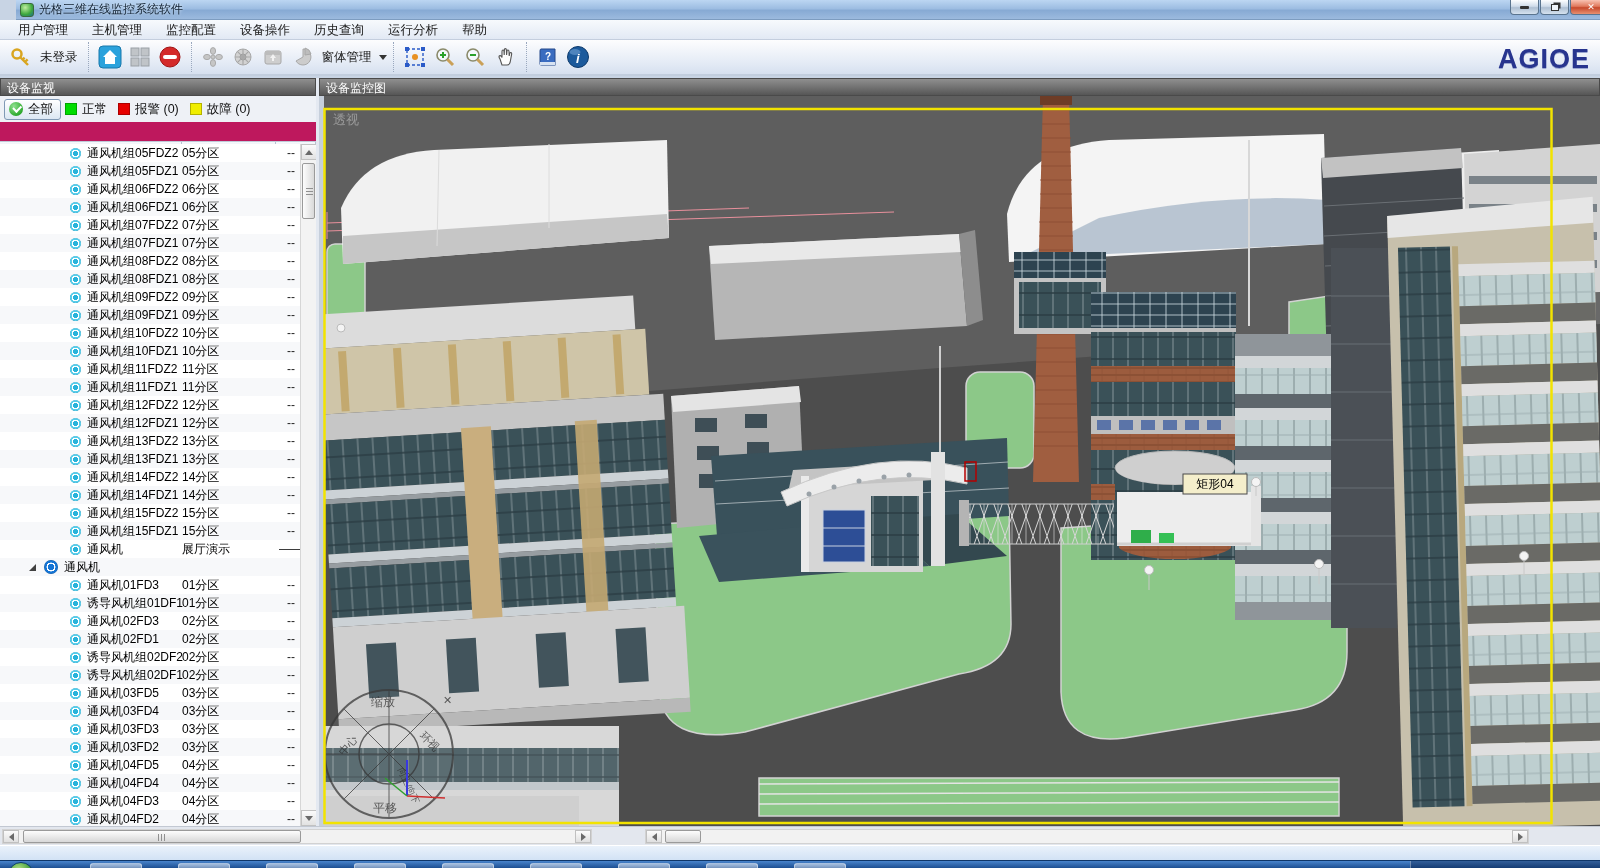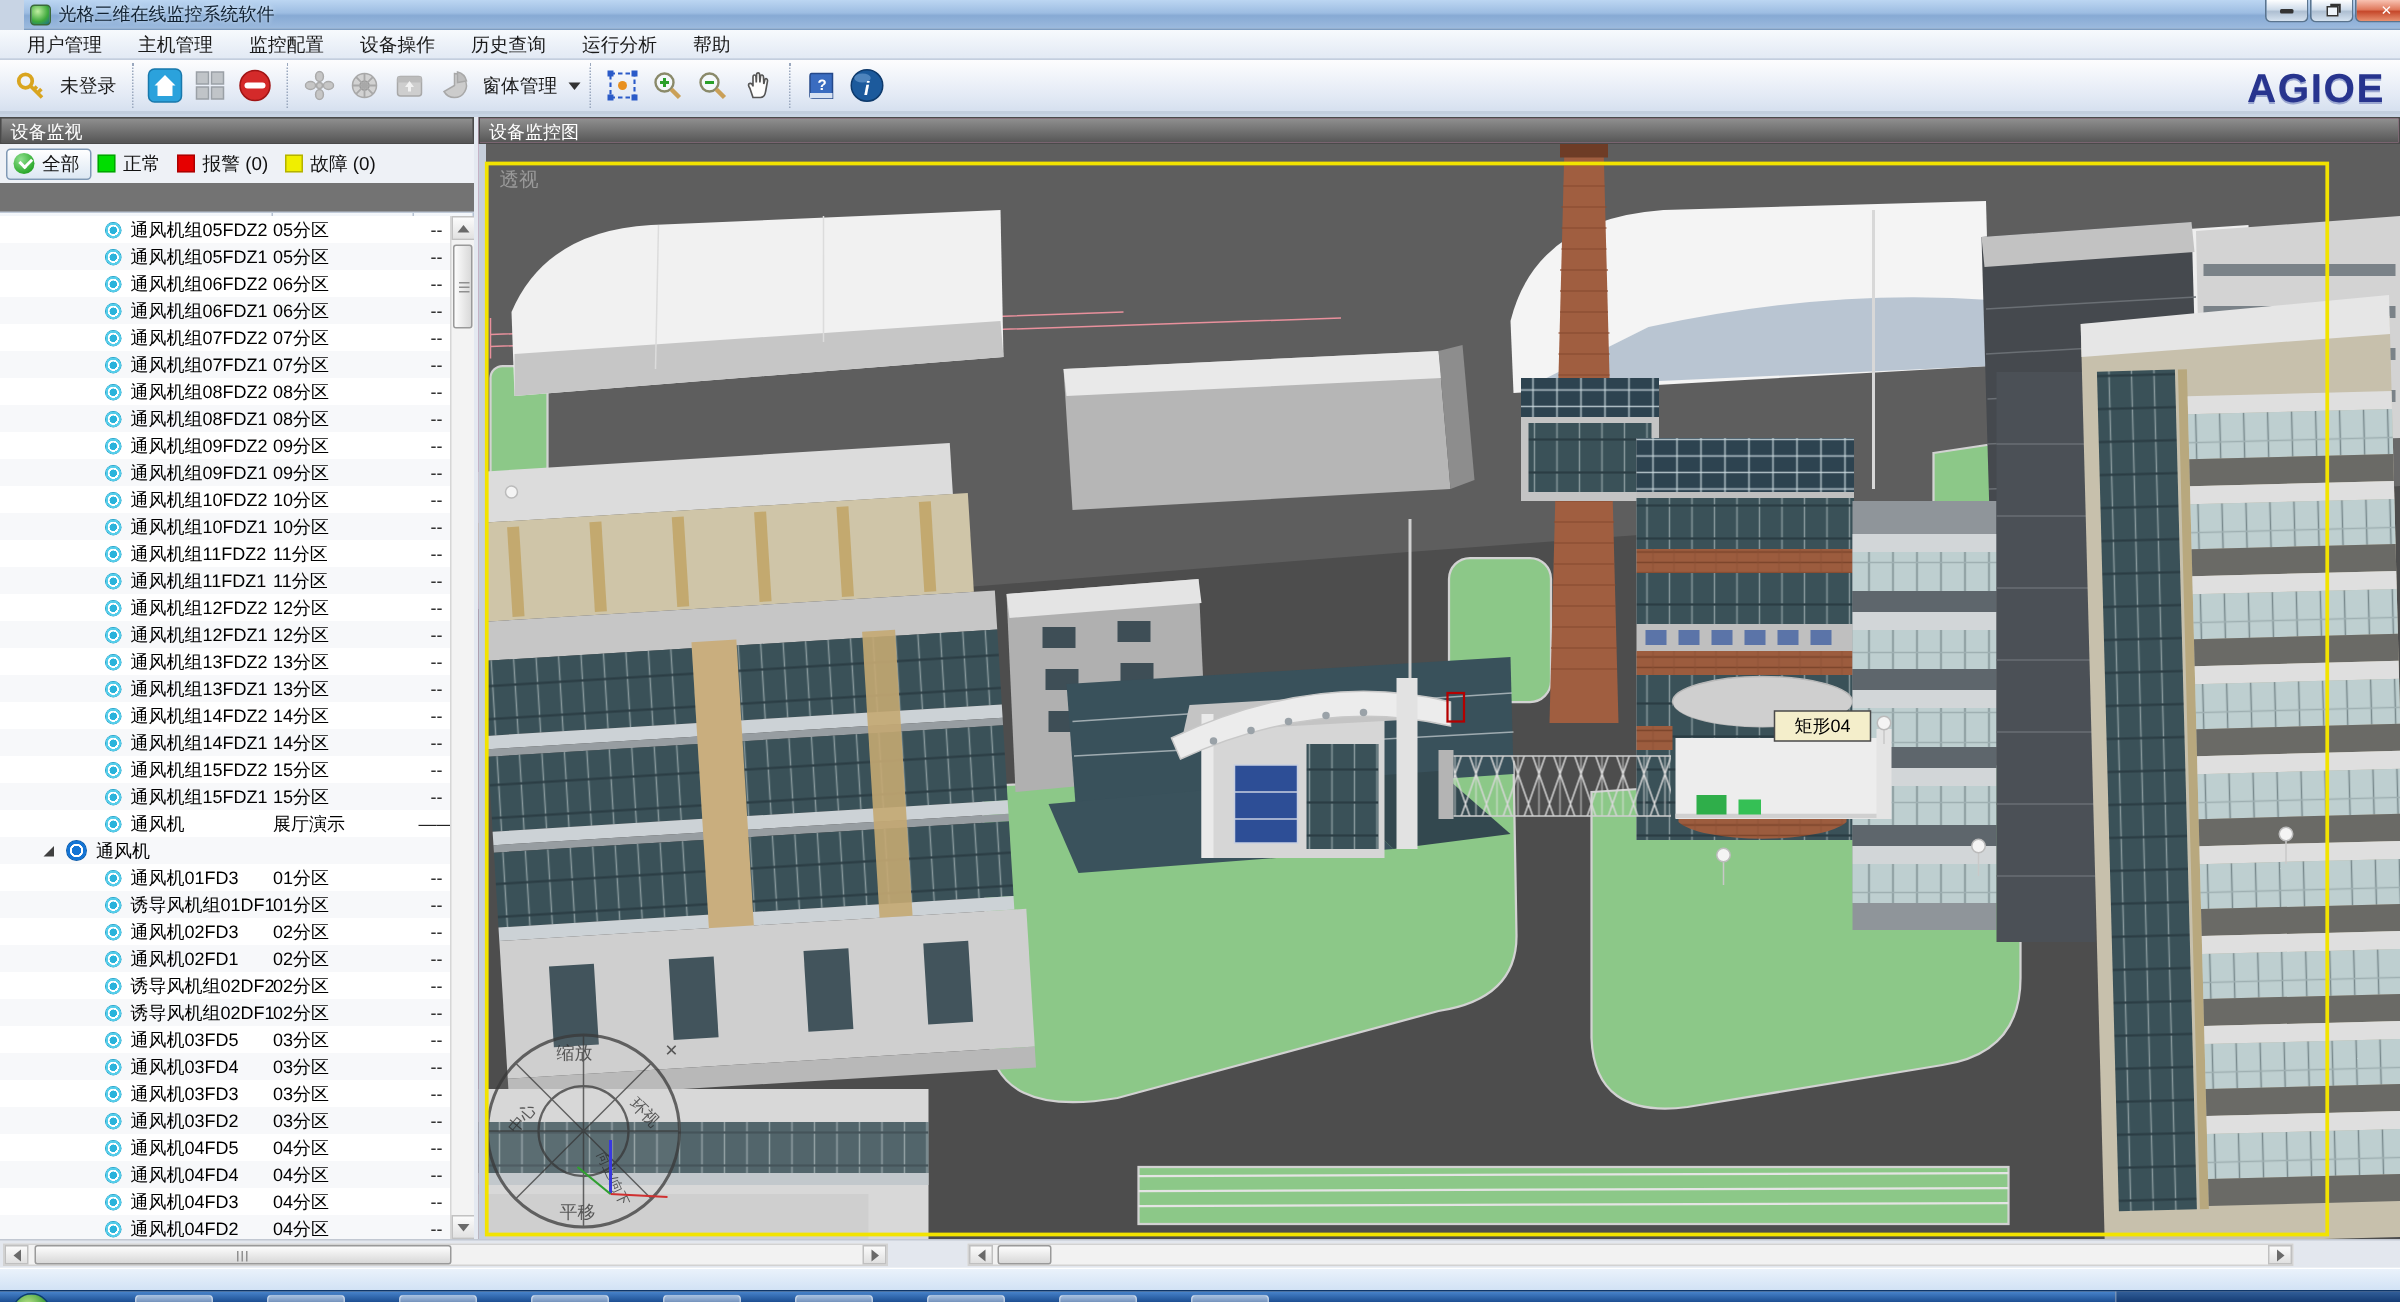--- a/index.html
+++ b/index.html
@@ -41,21 +41,21 @@
   .combo { width:148px; height:21px; background:#fff; border:1px solid #9aabc2; display:flex; align-items:center; position:relative; }
   .combo .cval { font-size:12px; padding-left:5px; color:#111; flex:1; }
   .combo .cbtn { width:17px; height:19px; background:linear-gradient(180deg,#f4f7fb,#d9e2ee); border-left:1px solid #b8c4d4; display:flex; align-items:center; justify-content:center; }
   #logo { position:absolute; right:10px; top:44px; font-size:27px; font-weight:bold;
     color:#27348e; letter-spacing:1px; font-family:"Liberation Sans",sans-serif;
     text-shadow:0 1px 0 #9aa6d0; }
 
   
   .panel-header { height:18px; background:linear-gradient(180deg,#8f8f8f,#565656);
     color:#fff; font-size:12px; line-height:18px; padding-left:6px; border:1px solid #4a4a4a; }
-  #left-panel { position:absolute; left:0; top:78px; width:316px; height:552px; background:#737373; }
+  #left-panel { position:absolute; left:0; top:78px; width:316px; height:552px; background:#be185d; }
   #splitter { position:absolute; left:316px; top:78px; width:3px; height:748px; background:#e4e9f1; }
   #right-panel { position:absolute; left:319px; top:78px; width:1281px; height:748px; background:#f9a8d4; }
 
   
   #filter-bar { height:26px; background:#eef1f6; display:flex; align-items:center; padding-left:4px; }
   .fbtn { display:flex; align-items:center; height:21px; padding:0 7px 0 4px; margin-right:0; border-radius:3px; font-size:12.5px; color:#111; }
   .fbtn.selected { border:1px solid #8099b5; background:linear-gradient(180deg,#fff,#dce7f3); }
   .chip { width:12px; height:12px; margin-right:5px; border:1px solid rgba(0,0,0,.25); }
   .chip-check { width:14px; height:14px; border-radius:50%; margin-right:5px;
     background:radial-gradient(circle at 35% 30%,#8fe08f,#2eab2e 70%,#1d7a1d); position:relative; }

